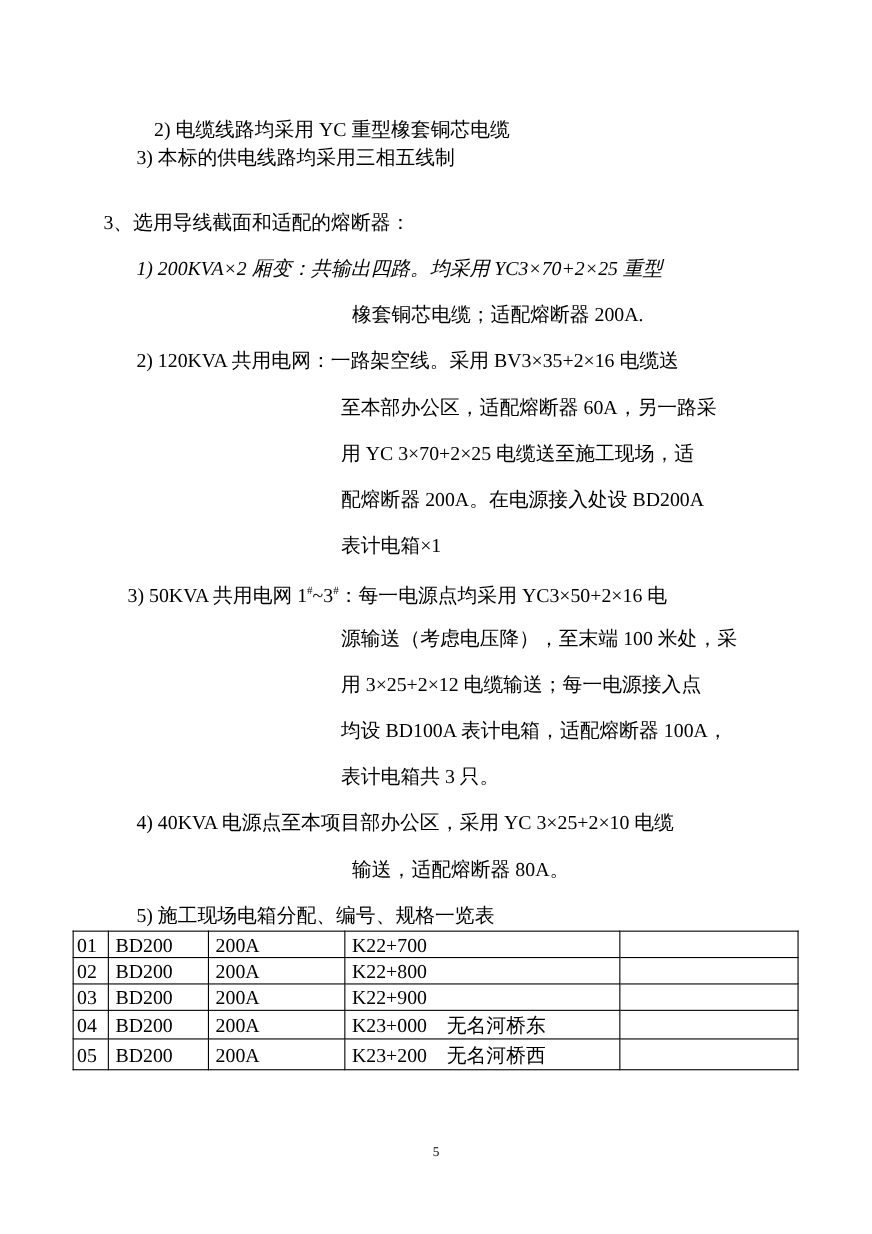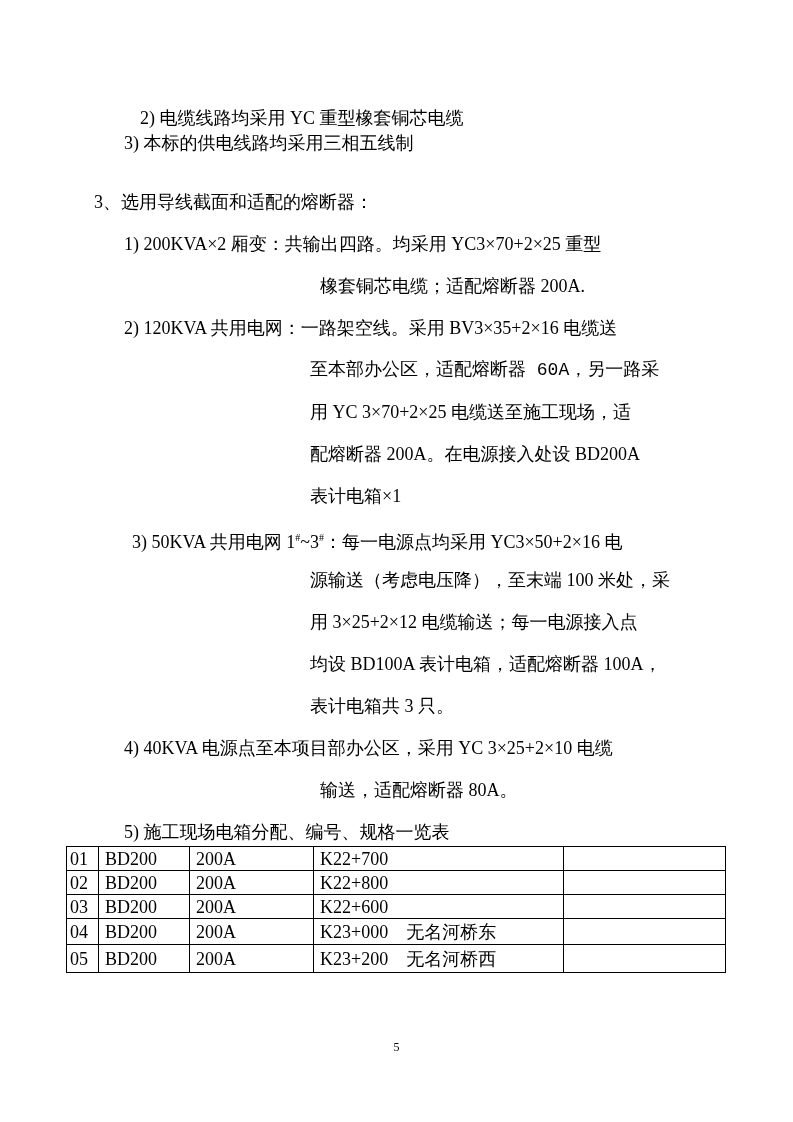--- a/index.html
+++ b/index.html
@@ -25,28 +25,28 @@
   .head .c1 { white-space: normal; line-height: 24px; }
   .page-num { position: absolute; left: 0; width: 793px; top: 1040px; text-align: center; font-size: 12px; }
 </style>
 </head>
 <body>
 
 <div>
   <div class="line" style="left:140px; top:106px;">2)  电缆线路均采用 YC 重型橡套铜芯电缆</div>
   <div class="line" style="left:124px; top:131px;">3)  本标的供电线路均采用三相五线制</div>
   <div class="line" style="left:94px; top:190px;">3、选用导线截面和适配的熔断器：</div>
-  <div class="line" style="left:124px; top:232px;">1)  200KVA×2 厢变：共输出四路。均采用 YC3×70+2×25 重型</div>
+  <div class="line" style="left:124px; top:232px;font-style:italic;">1)  200KVA×2 厢变：共输出四路。均采用 YC3×70+2×25 重型</div>
   <div class="line" style="left:320px; top:274px;">橡套铜芯电缆；适配熔断器 200A.</div>
   <div class="line" style="left:124px; top:316px;">2)  120KVA 共用电网：一路架空线。采用 BV3×35+2×16 电缆送</div>
-  <div class="line" style="left:310px; top:358px;font-family:Liberation Mono, monospace;">至本部办公区，适配熔断器 60A，另一路采</div>
+  <div class="line" style="left:310px; top:358px;">至本部办公区，适配熔断器 60A，另一路采</div>
   <div class="line" style="left:310px; top:400px;">用 YC 3×70+2×25 电缆送至施工现场，适</div>
   <div class="line" style="left:310px; top:442px;">配熔断器 200A。在电源接入处设 BD200A</div>
   <div class="line" style="left:310px; top:484px;">表计电箱×1</div>
-  <div class="line" style="left:132px; top:526px;"><span>3)  50KVA 共用电网 1</span><span class="sup">#</span><span>~3</span><span class="sup">#</span><span>：每一电源点均采用 YC3×50+2×16 电</span></div>
+  <div class="line" style="left:116px; top:526px;"><span>3)  50KVA 共用电网 1</span><span class="sup">#</span><span>~3</span><span class="sup">#</span><span>：每一电源点均采用 YC3×50+2×16 电</span></div>
   <div class="line" style="left:310px; top:568px;">源输送（考虑电压降），至末端 100 米处，采</div>
   <div class="line" style="left:310px; top:610px;">用 3×25+2×12 电缆输送；每一电源接入点</div>
   <div class="line" style="left:310px; top:652px;">均设 BD100A 表计电箱，适配熔断器 100A，</div>
   <div class="line" style="left:310px; top:694px;">表计电箱共 3 只。</div>
   <div class="line" style="left:124px; top:736px;">4)  40KVA  电源点至本项目部办公区，采用 YC 3×25+2×10 电缆</div>
   <div class="line" style="left:320px; top:778px;">输送，适配熔断器 80A。</div>
   <div class="line" style="left:124px; top:820px;">5)  施工现场电箱分配、编号、规格一览表</div>
 
   <table class="boxes">
     <colgroup>
@@ -68,21 +68,21 @@
       <td class="c1">02</td>
       <td>BD200</td>
       <td>200A</td>
       <td>K22+800</td>
       <td></td>
     </tr>
     <tr class="row">
       <td class="c1">03</td>
       <td>BD200</td>
       <td>200A</td>
-      <td>K22+600</td>
+      <td>K22+900</td>
       <td></td>
     </tr>
     <tr class="row" style="height:26px">
       <td class="c1">04</td>
       <td>BD200</td>
       <td>200A</td>
       <td style="white-space:pre">K23+000    无名河桥东</td>
       <td></td>
     </tr>
     <tr class="row" style="height:28px">

